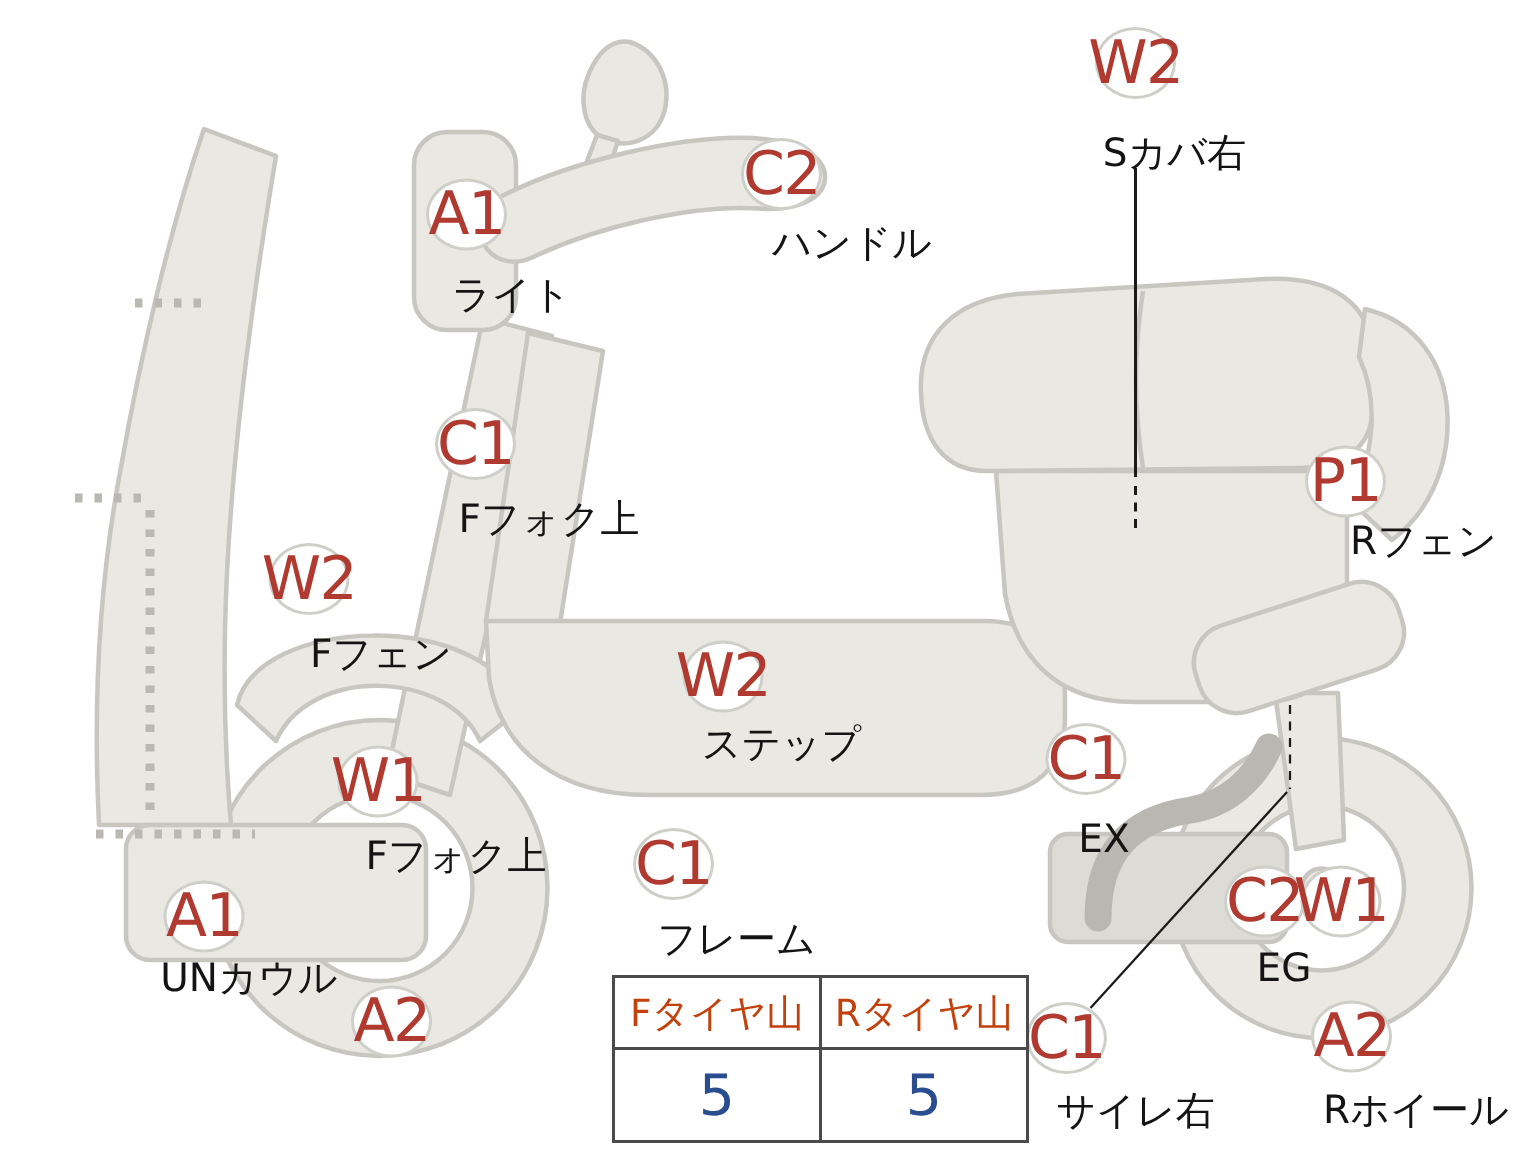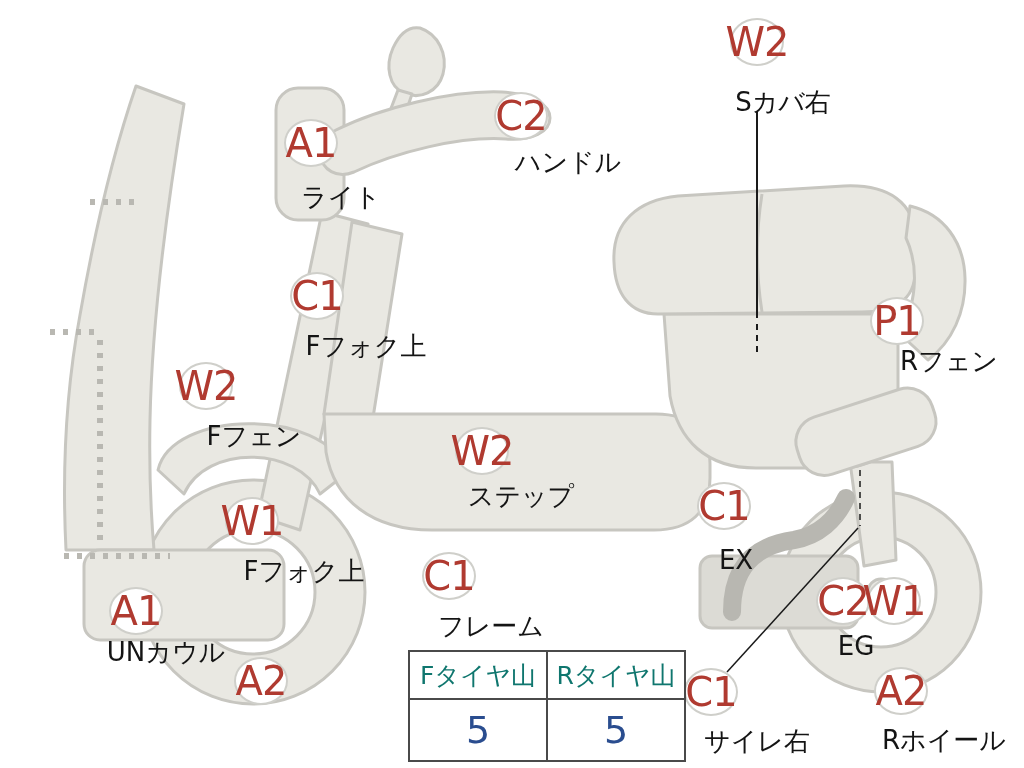--- a/index.html
+++ b/index.html
@@ -24,21 +24,21 @@
     font-size:26px; color:#141414; white-space:nowrap;
   }
   .tire-table {
     position:absolute; left:408px; top:650px;
     border-collapse:collapse; background:#ffffff;
   }
   .tire-table th, .tire-table td {
     border:2px solid #4a4a4a; width:136px; text-align:center;
     vertical-align:middle; padding:0;
   }
-  .tire-table th { font-size:25px; font-weight:500; height:46px; color:#0f766e;margin-top:21px; }
+  .tire-table th { font-size:25px; font-weight:500; height:46px; color:#c2410c;margin-top:21px; }
   .tire-table td { font-size:38px; height:60px; color:var(--value_blue, #2a4d8f); }
 </style>
 </head>
 <body>
 
 <div class="stage">
 
   <svg class="scooter-svg" viewBox="0 0 1024 768" xmlns="http://www.w3.org/2000/svg">
     <g fill="#e9e8e2" stroke="#c7c6c0" stroke-width="3" stroke-linejoin="round">
 

